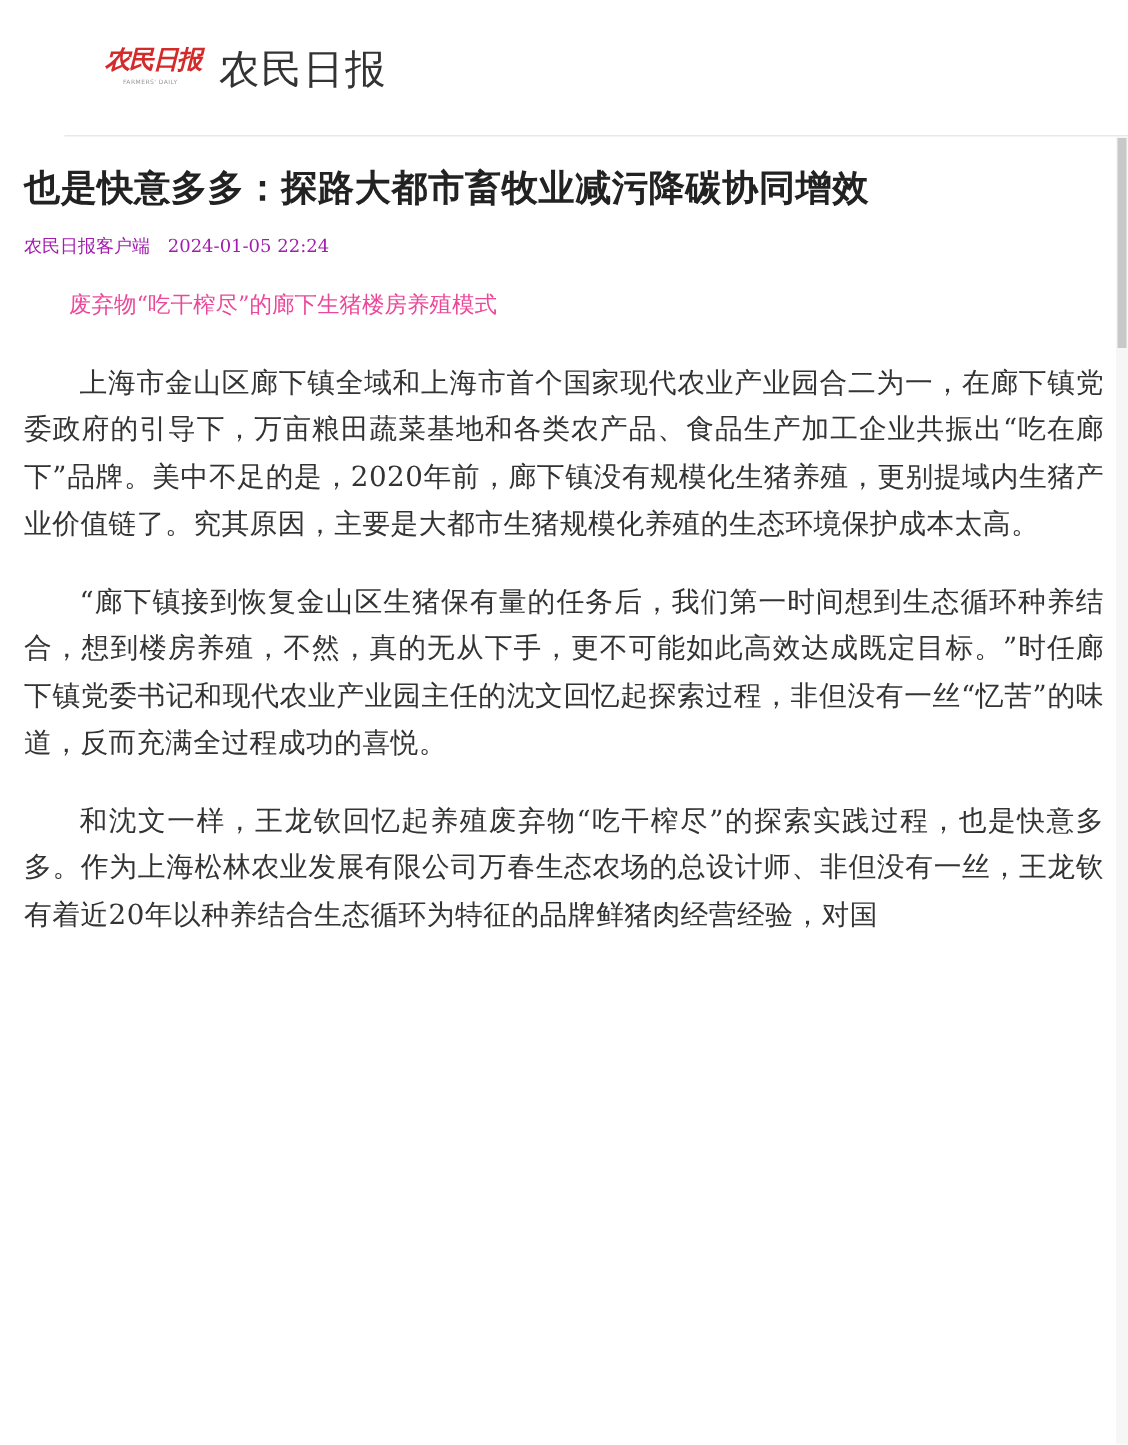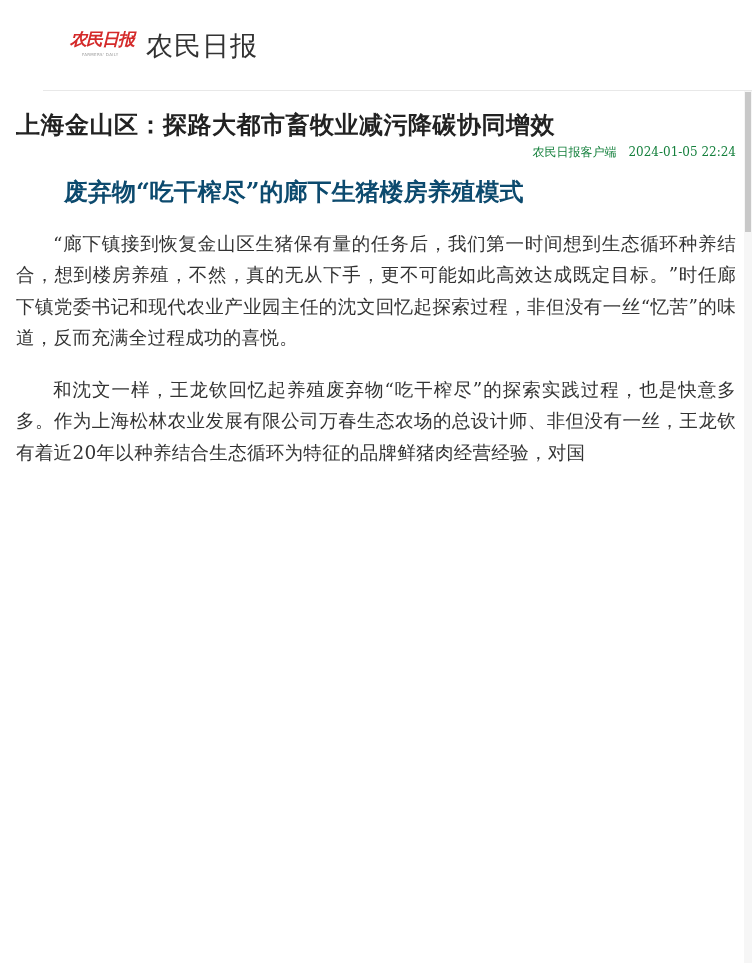--- a/index.html
+++ b/index.html
@@ -39,52 +39,53 @@
     }
     .scroll-thumb {
       position: absolute; left: 1px; top: 1px; width: 6px; height: 140px; background: #c8c8c8;
     }
     .article { position: absolute; left: 16px; top: 100px; width: 720px; }
     .title {
       margin: 0; padding-top: 8px; font-size: 24px; font-weight: bold; color: #222;
       line-height: 34px; letter-spacing: 0.5px;
     }
     .meta {
-      margin-top: 2px; font-size: 12px; color: #15803d; line-height: 16px; text-align: right;
+      margin-top: 14px; font-size: 12px; color: #a21caf; line-height: 16px;
     }
     .meta span + span { margin-left: 8px; }
     .content { margin-top: 16px; }
     .p {
       margin: 0 0 20px 0; font-size: 18.5px; line-height: 31.5px; color: #333;
       text-indent: 2em; text-align: justify; letter-spacing: 0.3px;
     }
     .subhead {
-      margin: 0 0 20px 0; font-size: 24px; line-height: 31.5px; font-weight: bold; color: #0c4a6e;
+      margin: 0 0 20px 0; font-size: 15px; line-height: 31.5px; font-weight: normal; color: #ec4899;
       text-indent: 2em;
     }
   </style>
 </head>
 <body>
 
 <div class="header">
   <div class="logo">
     <span class="logo-cn">农民日报</span>
     <span class="logo-en">FARMERS' DAILY</span>
   </div>
   <div class="brand-name">农民日报</div>
 </div>
 
 <div class="scrollbar">
   <div class="scroll-thumb"></div>
 </div>
 
 <div class="article">
-  <h1 class="title">上海金山区：探路大都市畜牧业减污降碳协同增效</h1>
+  <h1 class="title">也是快意多多：探路大都市畜牧业减污降碳协同增效</h1>
   <div class="meta">
     <span>农民日报客户端</span>
     <span>2024-01-05 22:24</span>
   </div>
   <div class="content">
     <p class="subhead">废弃物“吃干榨尽”的廊下生猪楼房养殖模式</p>
+    <p class="p">上海市金山区廊下镇全域和上海市首个国家现代农业产业园合二为一，在廊下镇党委政府的引导下，万亩粮田蔬菜基地和各类农产品、食品生产加工企业共振出“吃在廊下”品牌。美中不足的是，2020年前，廊下镇没有规模化生猪养殖，更别提域内生猪产业价值链了。究其原因，主要是大都市生猪规模化养殖的生态环境保护成本太高。</p>
     <p class="p">“廊下镇接到恢复金山区生猪保有量的任务后，我们第一时间想到生态循环种养结合，想到楼房养殖，不然，真的无从下手，更不可能如此高效达成既定目标。”时任廊下镇党委书记和现代农业产业园主任的沈文回忆起探索过程，非但没有一丝“忆苦”的味道，反而充满全过程成功的喜悦。</p>
     <p class="p">和沈文一样，王龙钦回忆起养殖废弃物“吃干榨尽”的探索实践过程，也是快意多多。作为上海松林农业发展有限公司万春生态农场的总设计师、非但没有一丝，王龙钦有着近20年以种养结合生态循环为特征的品牌鲜猪肉经营经验，对国</p>
   </div>
 </div>
 
 </body></html>

